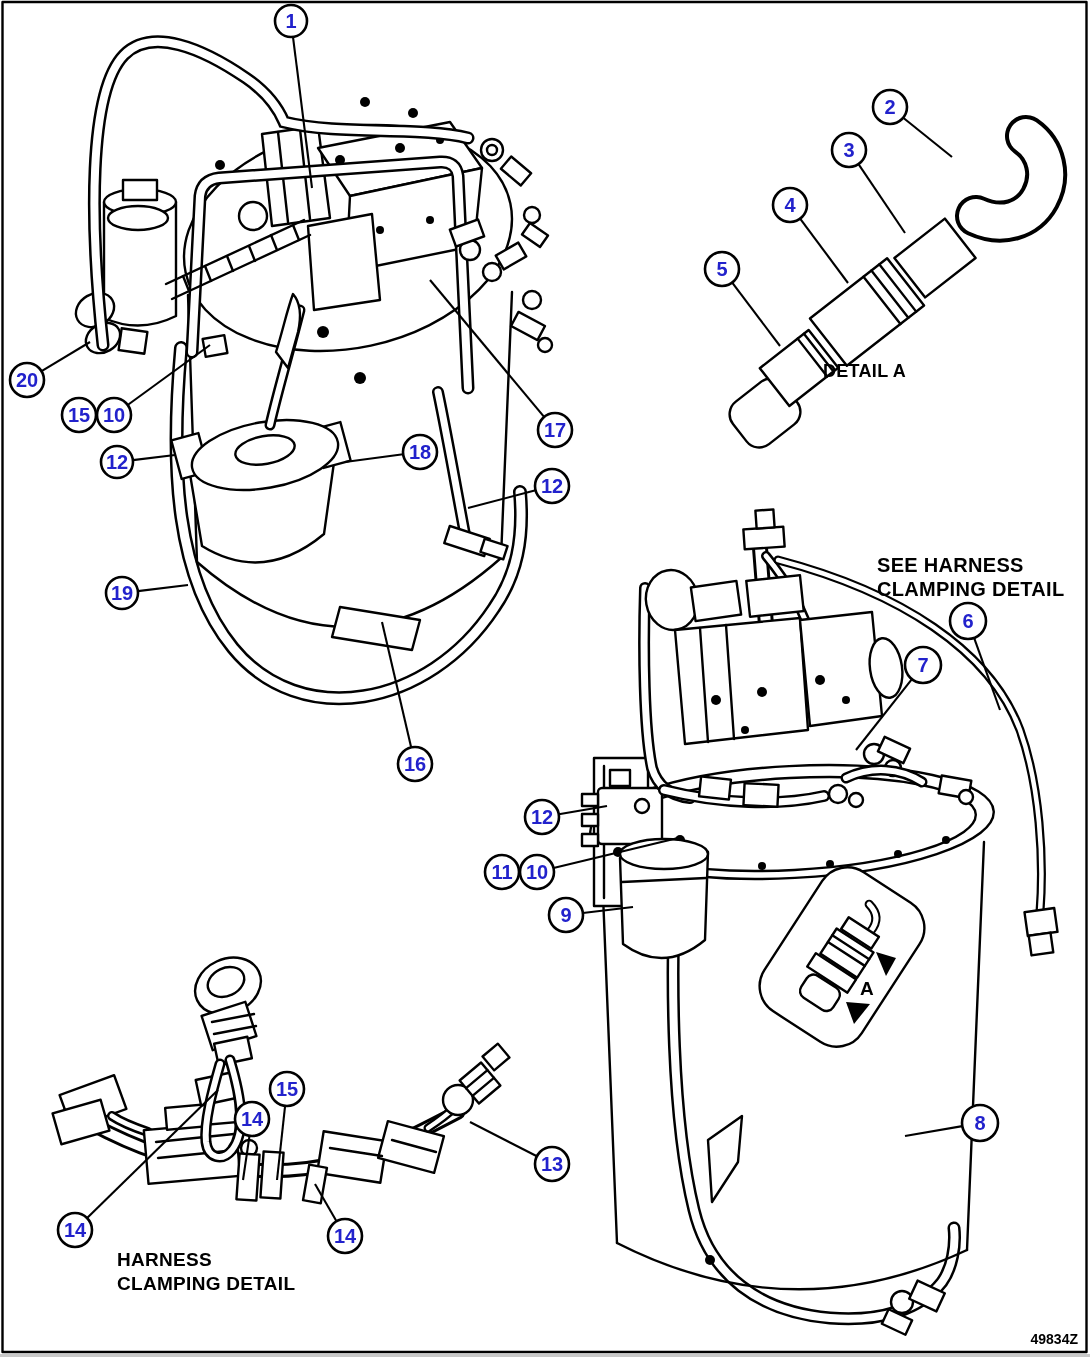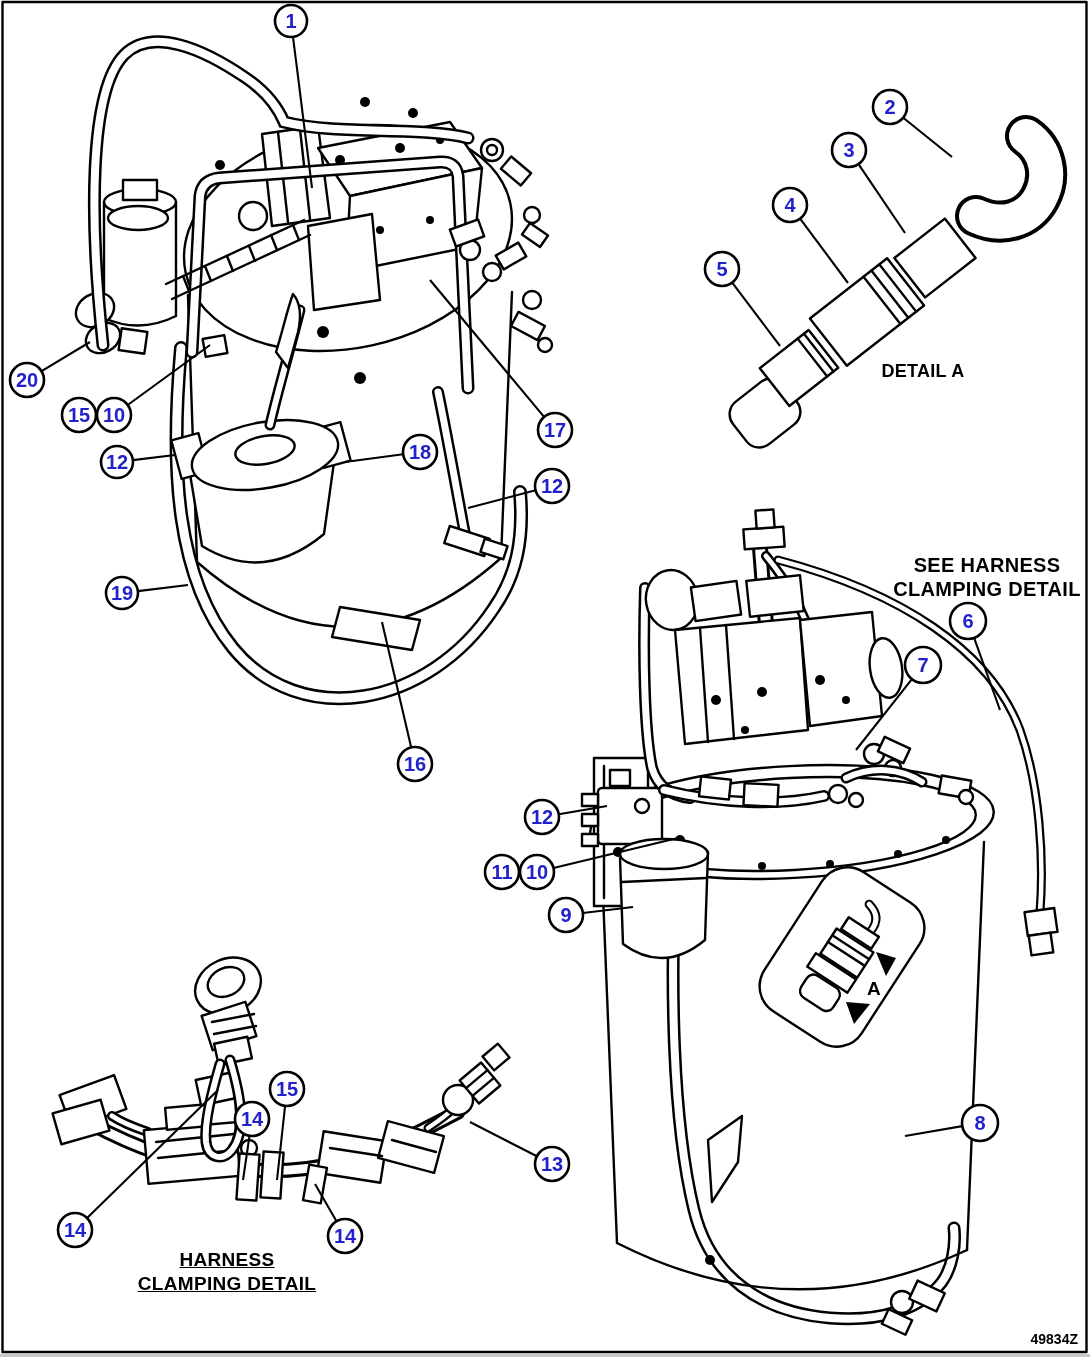--- a/index.html
+++ b/index.html
@@ -13,21 +13,21 @@
   .fw { fill:#fff; stroke:#000; stroke-width:2.4; stroke-linejoin:round; }
   .to { fill:none; stroke:#000; stroke-linecap:round; } 
   .ti { fill:none; stroke:#fff; stroke-linecap:round; } 
   .bt { fill:#000; stroke:none; }                       
   .arrow { fill:#000; stroke:none; }
   .leader { stroke:#000; stroke-width:2.1; fill:none; }
   .balloon { fill:#fff; stroke:#000; stroke-width:2.6; }
   .balloon-num { font:700 20px "Liberation Sans", sans-serif; text-anchor:middle; }
   
   .lbl {
-    position:absolute; font-weight:700; color:#000; text-align:center;
+    position:absolute; font-weight:700; color:#000; text-align:left;
     white-space:pre-line; letter-spacing:0.3px; line-height:24px;
   }
   .code {
     position:absolute; font-weight:700; color:#000; text-align:right;
     font-size:14px; letter-spacing:0px;
   }
   .bottom-strip { position:absolute; left:0; top:1354px; width:1090px; height:3px; background:#c9c9c9; }
 </style>
 </head>
 <body>
@@ -415,20 +415,20 @@
           <line x1="41.6" y1="371.2" x2="90" y2="342" class="leader"></line>
           <circle cx="27" cy="380" r="17" class="balloon"></circle>
           <text x="27" y="387" class="balloon-num" fill="#2222cc">20</text>
         </g>
       </g>
 </svg>
 
 <div class="lbl" style="left:823px; top:359px; width:200px; font-size:18px;">DETAIL A</div>
 <div class="lbl" style="left:877px; top:553px; width:220px; font-size:20px;">SEE HARNESS
 CLAMPING DETAIL</div>
-<div class="lbl" style="left:117px; top:1248px; width:220px; font-size:19px;text-decoration:underline;">HARNESS
+<div class="lbl" style="left:117px; top:1248px; width:220px; font-size:19px;">HARNESS
 CLAMPING DETAIL</div>
 <div class="lbl" style="left:860px; top:977px; width:28px; font-size:19px;">A</div>
 <div class="code" style="left:988px; top:1331px; width:90px;">49834Z</div>
 
 <div class="bottom-strip"></div>
 
 </div>
 
 </body></html>

